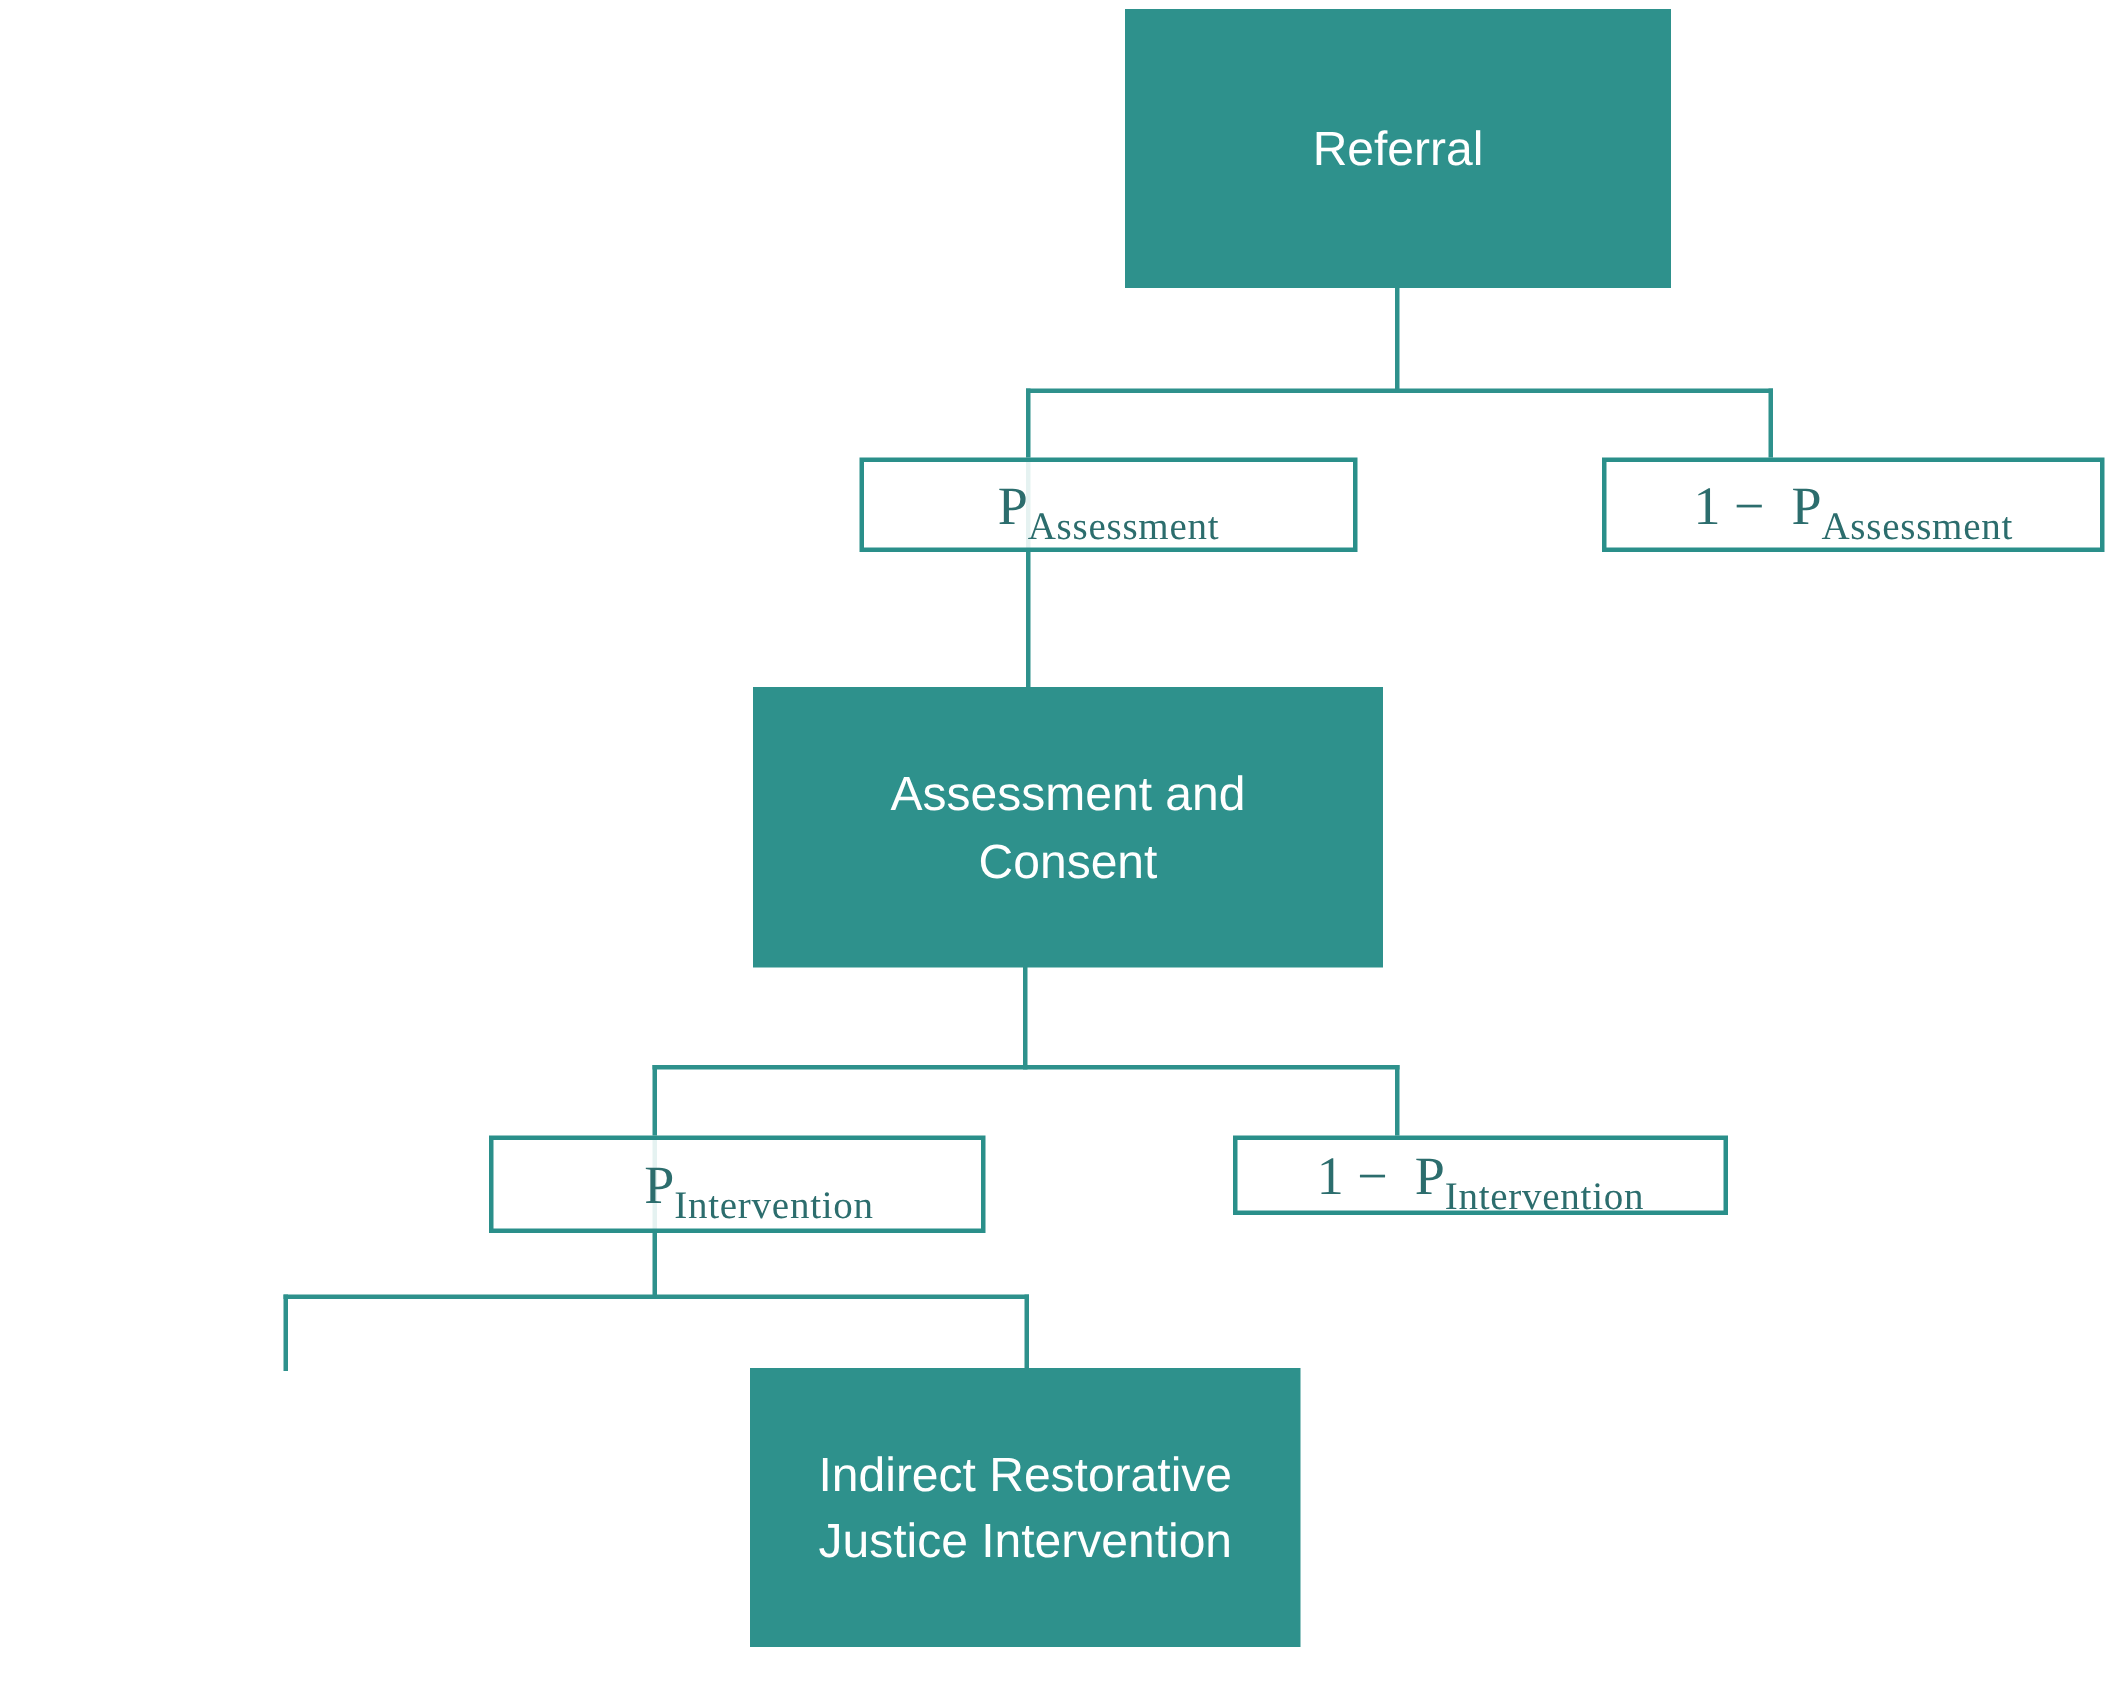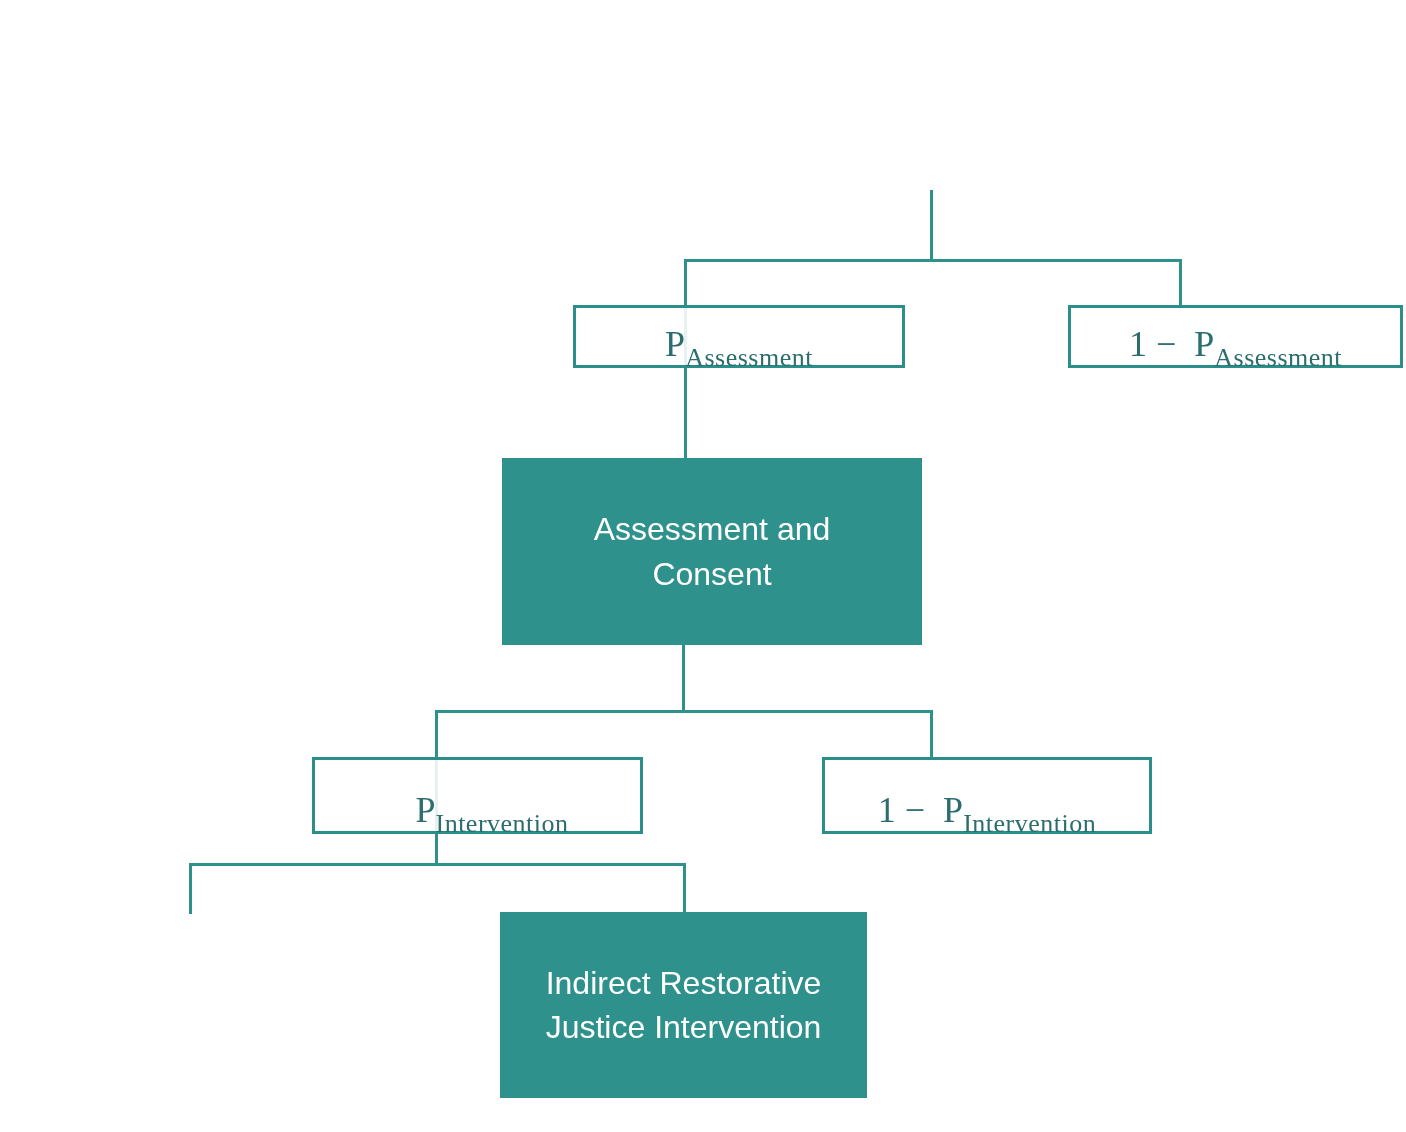--- a/index.html
+++ b/index.html
@@ -21,35 +21,38 @@
   .teal{
     background:var(--teal);color:var(--node-text);font-size:32px;z-index:1;
   }
   .teal .label{display:block;line-height:1.38;}
   .conn{position:absolute;background:var(--teal);z-index:2;}
   .prob{
     background:rgba(255,255,255,0.88);
     border:3px solid var(--box-border);
     color:var(--label-text);
     font-family:"Liberation Serif","DejaVu Serif",serif;
-    font-size:36px;z-index:3;align-items:flex-end;
+    font-size:36px;z-index:3;
   }
   .prob .prefix{display:inline-block;margin-right:0.5em;}
   .prob .prefix:empty{margin:0;}
   .prob .sub{
     display:inline-block;font-size:26px;position:relative;top:10px;letter-spacing:0.5px;
   }
   .w330{width:330px;}
   .w340{width:340px;}
 </style>
 </head>
 <body>
 
 <div class="canvas">
 
+  <div class="node teal" style="left:750px;top:6px;width:364px;height:186px;">
+    <span class="label">Referral</span>
+  </div>
 
   <div class="node teal" style="left:502px;top:458px;width:420px;height:187px;">
     <span class="label w330">Assessment and Consent</span>
   </div>
 
 
   <div class="node teal" style="left:500px;top:912px;width:367px;height:186px;">
     <span class="label w340">Indirect Restorative Justice Intervention</span>
   </div>
 
@@ -72,27 +75,27 @@
       <span class="base">P</span><span class="sub">Assessment</span>
     </span>
   </div>
 
   <div class="node prob" style="left:1068px;top:305px;width:335px;height:63px;">
     <span>
       <span class="prefix">1 −</span><span class="base">P</span><span class="sub">Assessment</span>
     </span>
   </div>
 
-  <div class="node prob" style="left:312px;top:757px;width:331px;height:77px;padding-left:29px;">
+  <div class="node prob" style="left:326px;top:757px;width:331px;height:65px;padding-left:29px;">
     <span>
       <span class="base">P</span><span class="sub">Intervention</span>
     </span>
   </div>
 
-  <div class="node prob" style="left:822px;top:757px;width:330px;height:77px;">
+  <div class="node prob" style="left:822px;top:757px;width:330px;height:53px;">
     <span>
       <span class="prefix">1 −</span><span class="base">P</span><span class="sub">Intervention</span>
     </span>
   </div>
 
 
 
 </div>
 
 </body></html>

